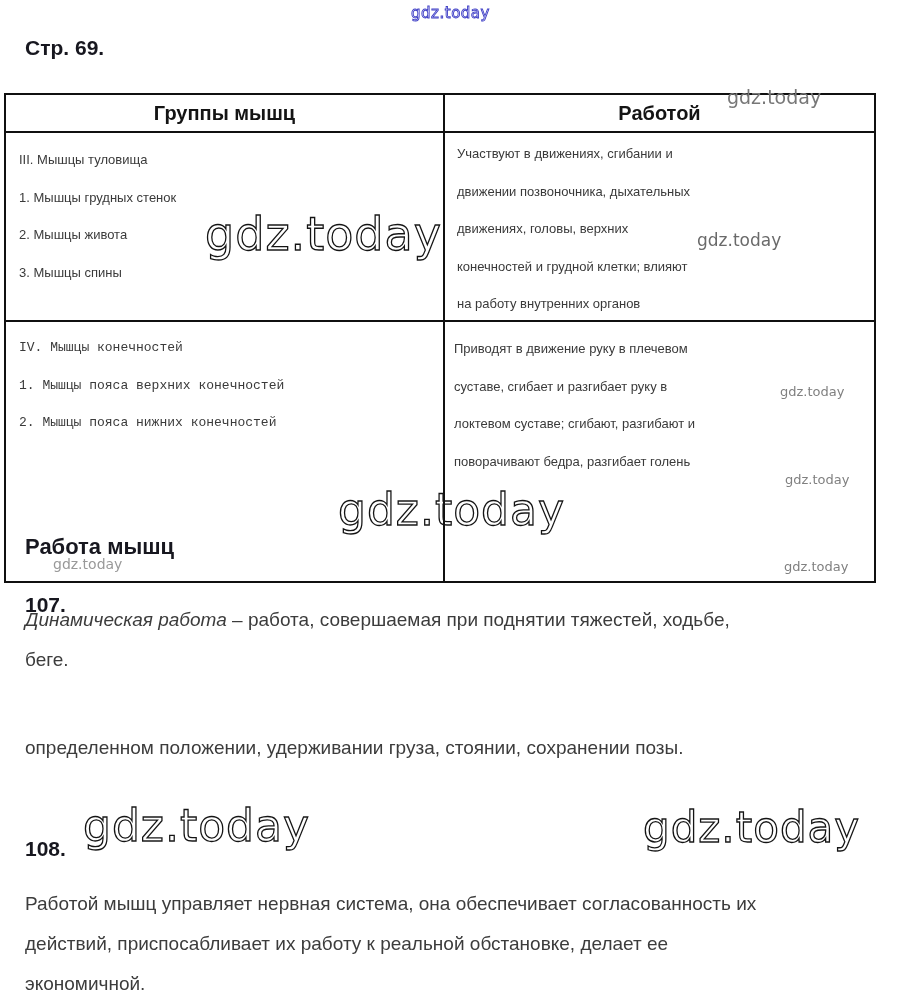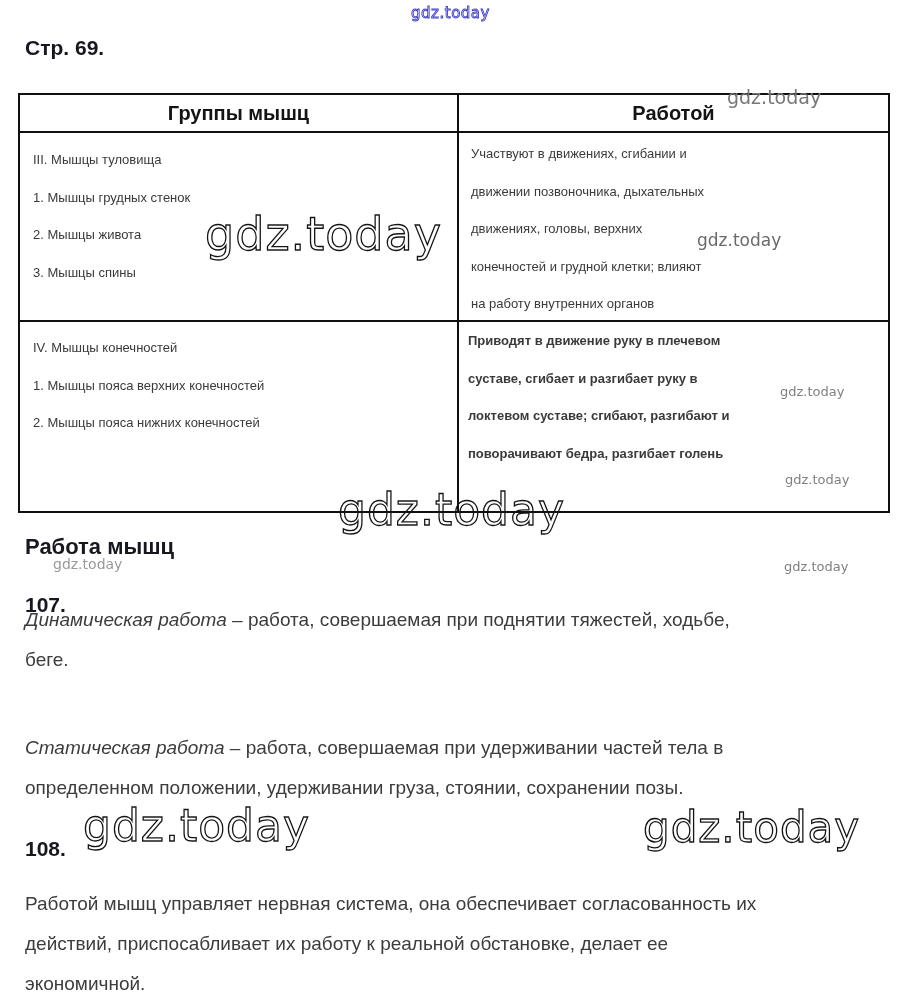--- a/index.html
+++ b/index.html
@@ -16,41 +16,41 @@
   .nowrap{white-space:nowrap;}
 
   
   .h-strong{font-weight:bold;color:#17171f;}
   .page-title{left:25px;top:36px;font-size:21px;}
   .section-heading{left:25px;top:534px;font-size:22px;text-align:center;}
   .num-heading{font-size:21px;}
 
   
   .muscle-table{
-    left:18px;top:93px;width:872px;height:420px;
+    left:4px;top:93px;width:872px;height:490px;
     border:2px solid #101010;
     display:grid;
     grid-template-columns:439px 1fr;
     grid-template-rows:38px 189px 1fr;
     box-sizing:border-box;
     background:#fff;
   }
   .th{
     display:flex;align-items:center;justify-content:center;
     font-weight:bold;font-size:20px;color:#141414;
     border-bottom:2px solid #101010;
   }
   .col1{border-right:2px solid #101010;}
   .rowline{border-bottom:2px solid #101010;}
   .td{font-size:13px;line-height:37.6px;color:#3a3a3a;box-sizing:border-box;}
   .td .line{white-space:nowrap;}
   .td-g1{padding:8px 0 0 13px;}
   .td-m1{padding:2px 0 0 12px;}
-  .td-g2{padding:7px 16px 0 13px;}
-  .td-m2{padding:0 0 0 9px;font-weight:bold;}
+  .td-g2{padding:7px 16px 0 13px;font-family:Liberation Mono, monospace;}
+  .td-m2{padding:8px 0 0 9px;}
 
   
   .para{font-size:19px;line-height:40px;color:#3c3c3c;}
   .para .line{white-space:nowrap;}
   .lead-italic{font-style:italic;}
 
   
   .wm{pointer-events:none;white-space:nowrap;font-family:"DejaVu Sans",sans-serif;}
   .wm-big{
     font-size:44px;color:#141414;letter-spacing:1px;
@@ -117,21 +117,20 @@
   <div class="abs h-strong section-heading nowrap">Работа мышц</div>
 
   <div class="abs h-strong num-heading nowrap" style="left:25px;top:586px;margin-top:7px;">107.</div>
 
   <div class="abs para" style="left:25px;top:600px;">
     <div class="line"><span class="lead-italic">Динамическая работа</span><span> – работа, совершаемая при поднятии тяжестей, ходьбе,</span></div>
     <div class="line">беге.</div>
   </div>
 
   <div class="abs para" style="left:25px;top:728px;">
-    <div class="line"><span class="lead-italic">Статическая работа</span><span> – работа, совершаемая при удерживании частей тела в</span></div>
     <div class="line">определенном положении, удерживании груза, стоянии, сохранении позы.</div>
   </div>
 
   <div class="abs h-strong num-heading nowrap" style="left:25px;top:837px;">108.</div>
 
   <div class="abs para" style="left:25px;top:884px;">
     <div class="line">Работой мышц управляет нервная система, она обеспечивает согласованность их</div>
     <div class="line">действий, приспосабливает их работу к реальной обстановке, делает ее</div>
     <div class="line">экономичной.</div>
   </div>

